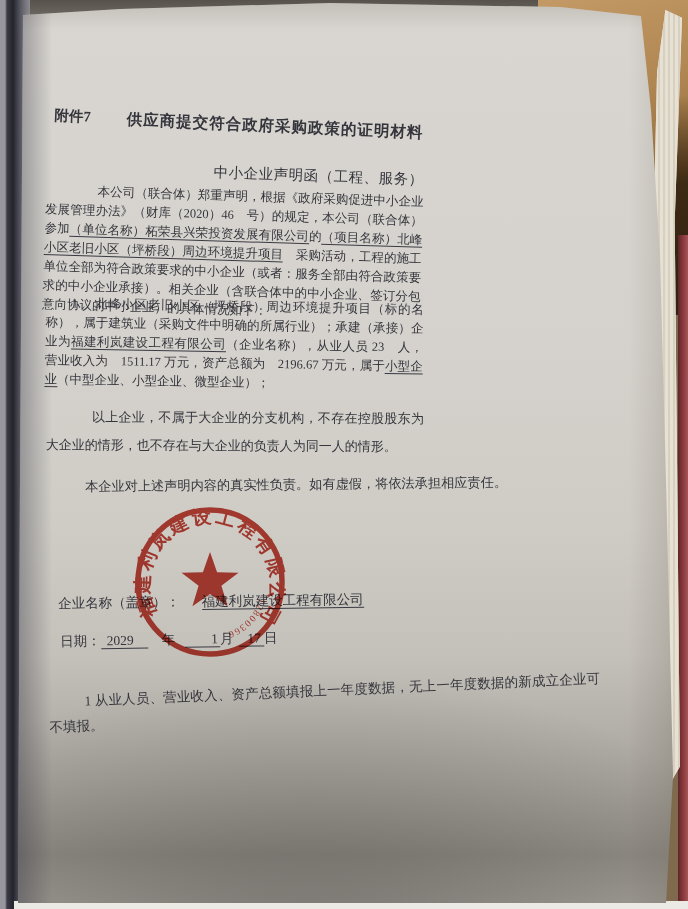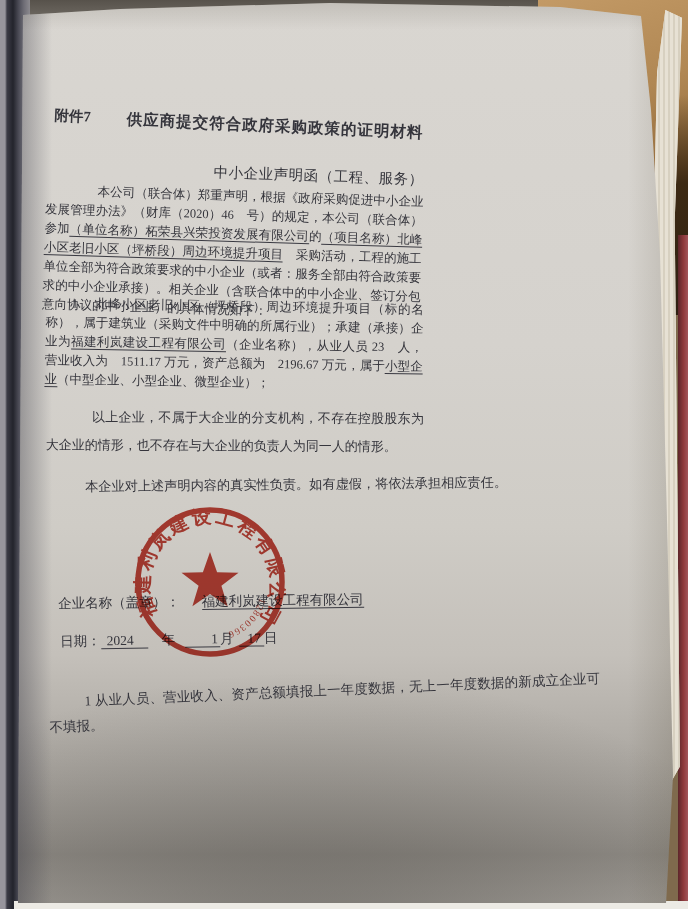--- a/index.html
+++ b/index.html
@@ -94,21 +94,21 @@
 
     <div class="blk para p3">以上企业，不属于大企业的分支机构，不存在控股股东为大企业的情形，也不存在与大企业的负责人为同一人的情形。</div>
 
     <div class="blk p4">本企业对上述声明内容的真实性负责。如有虚假，将依法承担相应责任。</div>
 
     <div class="blk sig">
       <span>企业名称（盖章）：</span><span class="co u">福建利岚建设工程有限公司</span>
     </div>
 
     <div class="blk date">
-      <span>日期：</span><span class="yr u">2024</span><span class="un">年</span><span class="mo u">1</span><span>月</span><span class="dy u">17</span><span>日</span>
+      <span>日期：</span><span class="yr u">2029</span><span class="un">年</span><span class="mo u">1</span><span>月</span><span class="dy u">17</span><span>日</span>
     </div>
 
     <div class="blk foot">1 从业人员、营业收入、资产总额填报上一年度数据，无上一年度数据的新成立企业可不填报。</div>
   </div>
 
   <svg class="stamp" viewBox="0 0 180 180" xmlns="http://www.w3.org/2000/svg">
     <defs>
       <path id="seal-arc" d="M 38,122 A 61,61 0 1 1 142,122" fill="none"></path>
       <path id="code-arc" d="M 140,104 A 52,52 0 0 1 96,141" fill="none"></path>
     </defs>

